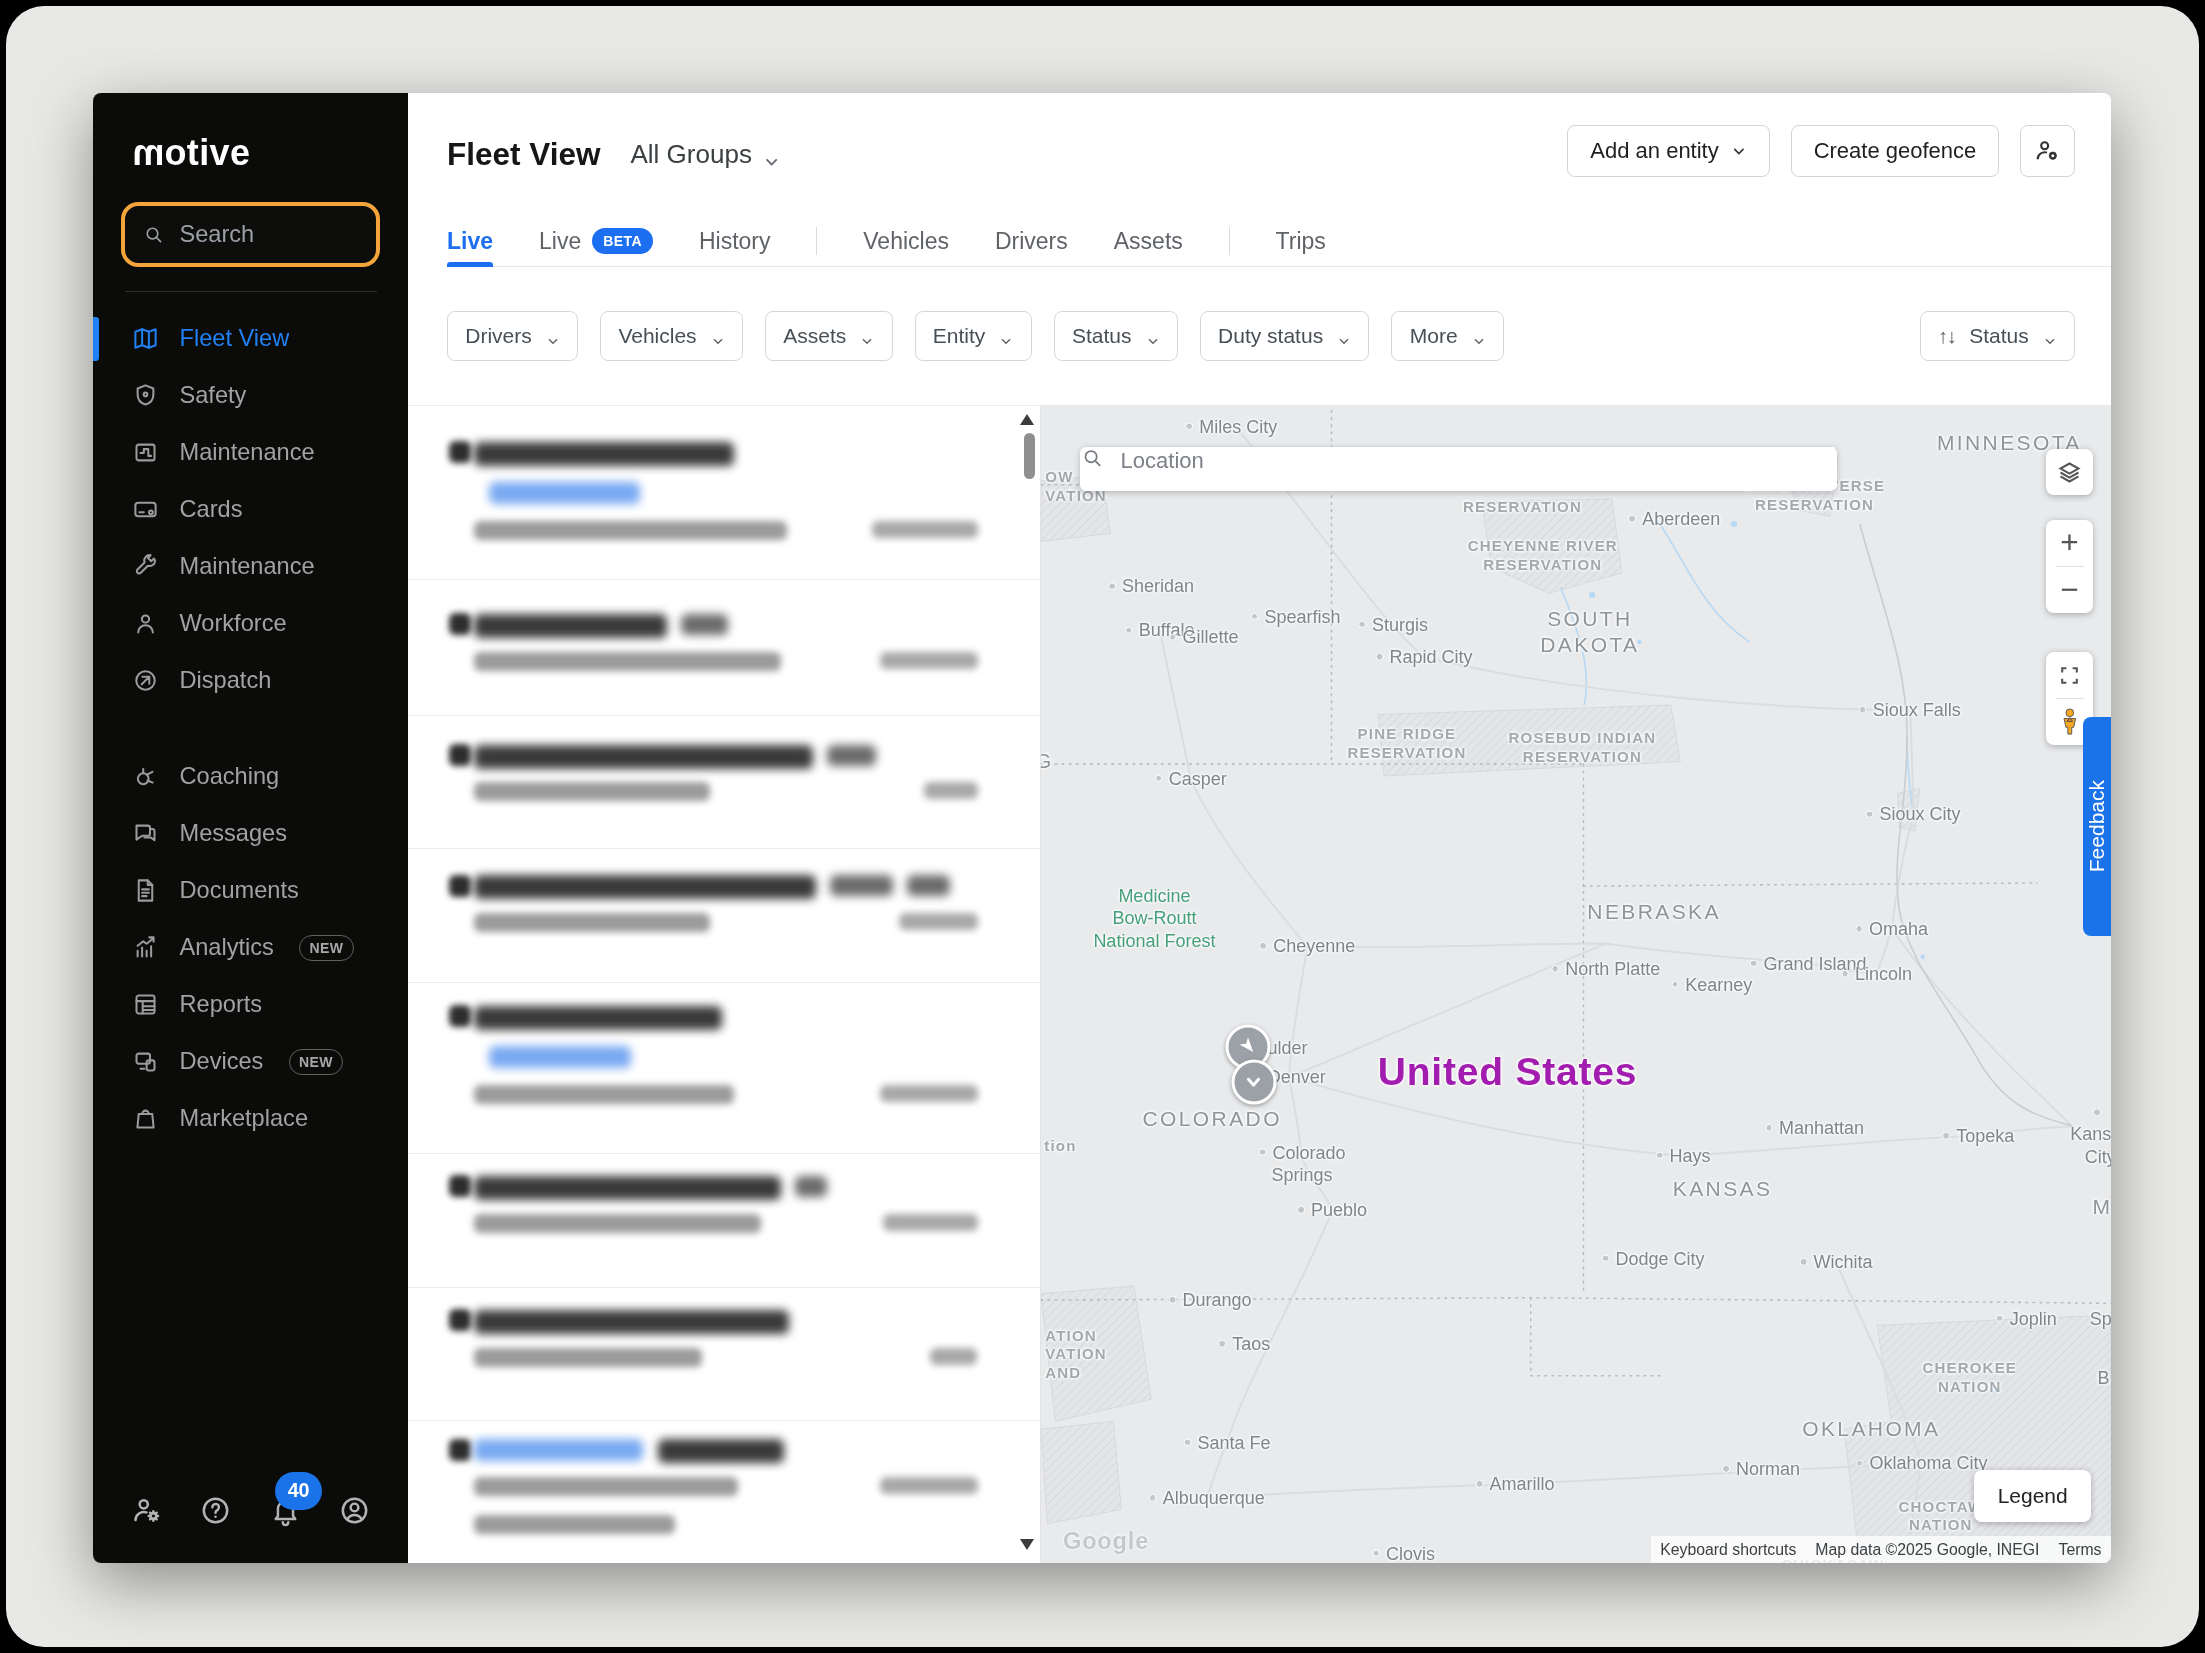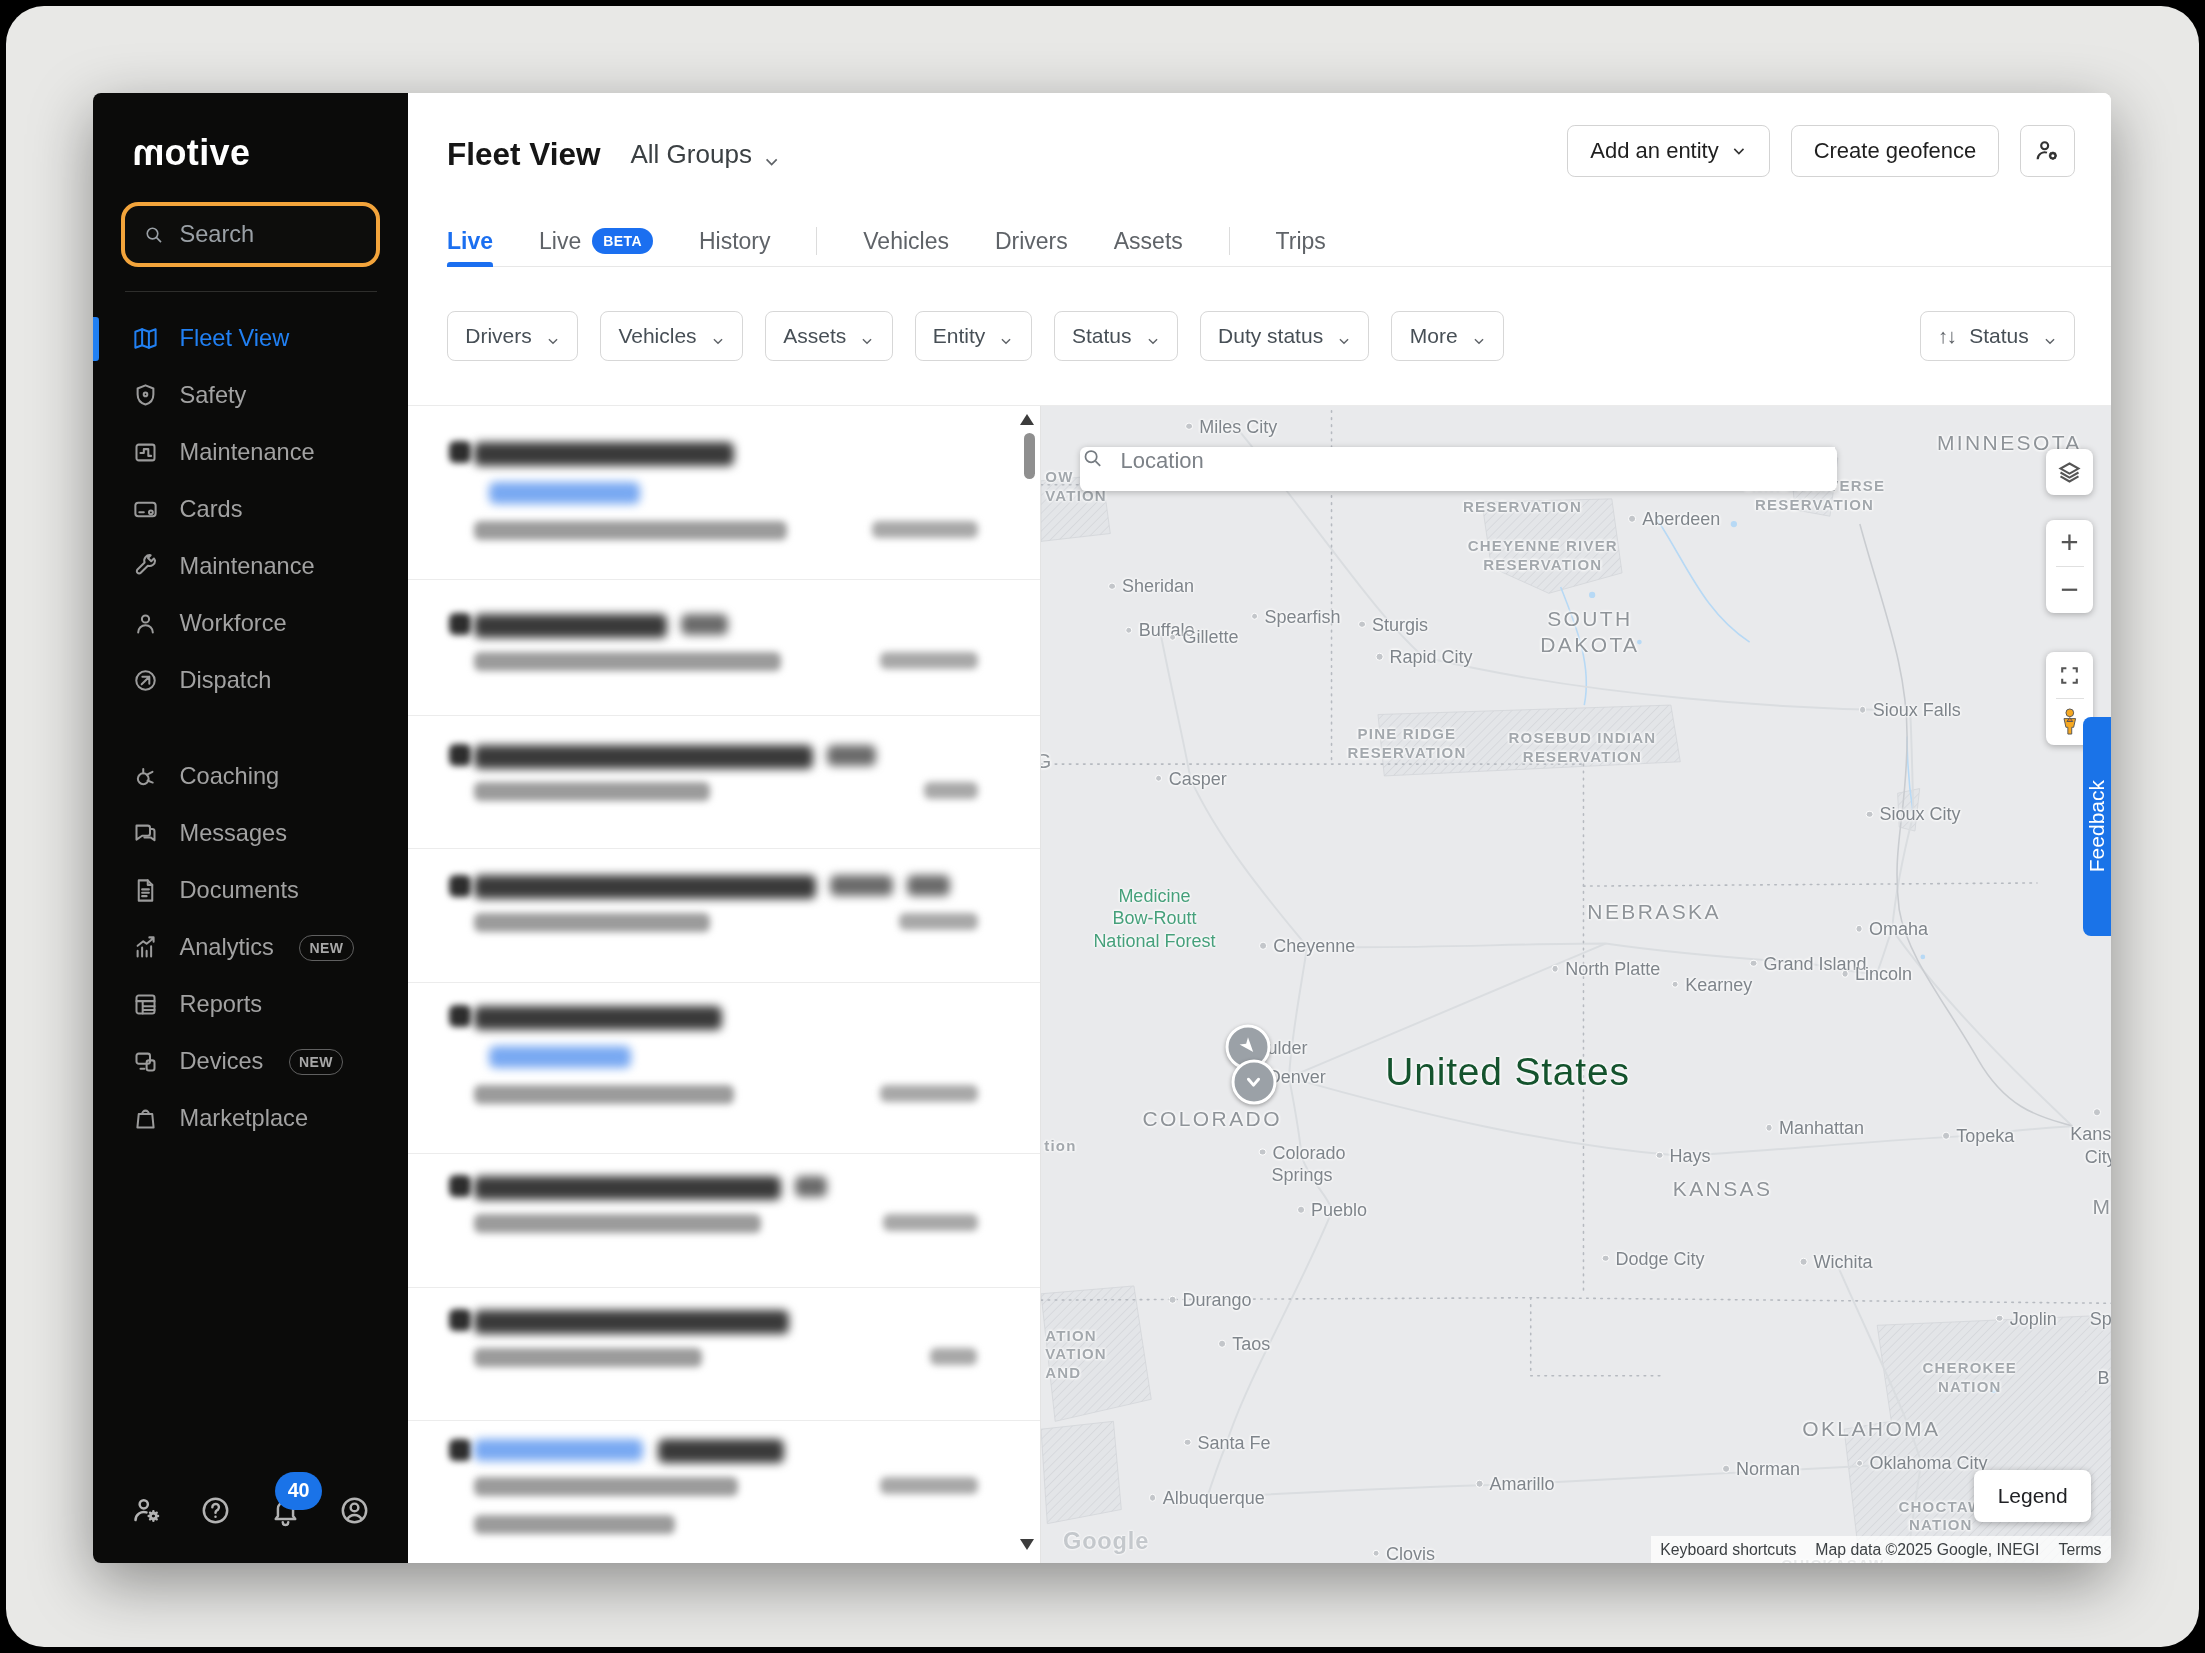--- a/index.html
+++ b/index.html
@@ -83,21 +83,21 @@
   .map svg.base{position:absolute;inset:0;width:100%;height:100%;}
   .lbl{position:absolute;transform:translate(-50%,-50%);white-space:pre-line;text-align:center;line-height:1.25;
     text-shadow:0 0 3.2px #fff,0 0 3.2px #fff,0 0 3.9px #fff;pointer-events:none;}
   .lbl.city{font-size:18px;color:#7f858b;}
   .lbl.cityp{font-size:18px;color:#7f858b;}
   .lbl.city::before{content:"";display:inline-block;width:5.5px;height:5.5px;border-radius:50%;background:#c3c6ca;
     border:1.6px solid #fff;margin-right:6.3px;vertical-align:2.4px;}
   .lbl.state{font-size:21px;color:#8f9499;letter-spacing:2.4px;font-weight:500;}
   .lbl.area{font-size:15px;color:#a3a8ad;letter-spacing:1.2px;font-weight:600;}
   .lbl.forest{font-size:18px;color:#46a07b;font-weight:500;}
-  .lbl.country{font-size:39px;color:#14532d;font-weight:400;letter-spacing:0.8px;}
+  .lbl.country{font-size:39px;color:#a21caf;font-weight:700;letter-spacing:0.8px;}
   .lbl.edge{transform:translate(0,-50%);text-align:left;}
   .marker{position:absolute;width:39px;height:39px;border-radius:50%;background:#9ba1a7;border:3.2px solid #fff;
     box-shadow:0 1.6px 4.7px rgba(0,0,0,.35);transform:translate(-50%,-50%);display:flex;align-items:center;justify-content:center;}
   .loc-box{position:absolute;left:39px;top:41px;width:753px;height:44px;background:#fff;border-radius:6.3px;
     box-shadow:0 1.6px 6.3px rgba(0,0,0,.22);display:flex;align-items:flex-start;gap:15.8px;padding:0 2px;}
   .loc-box svg{stroke:#757b81;}
   .loc-box input{border:none;outline:none;font-size:22px;color:#333;width:100%;font-family:inherit;}
   .loc-box input::placeholder{color:#7d8288;}
   .mctl{position:absolute;right:18px;background:#fff;border-radius:7.9px;box-shadow:0 1.6px 6.3px rgba(0,0,0,.25);
     display:flex;flex-direction:column;align-items:center;}

